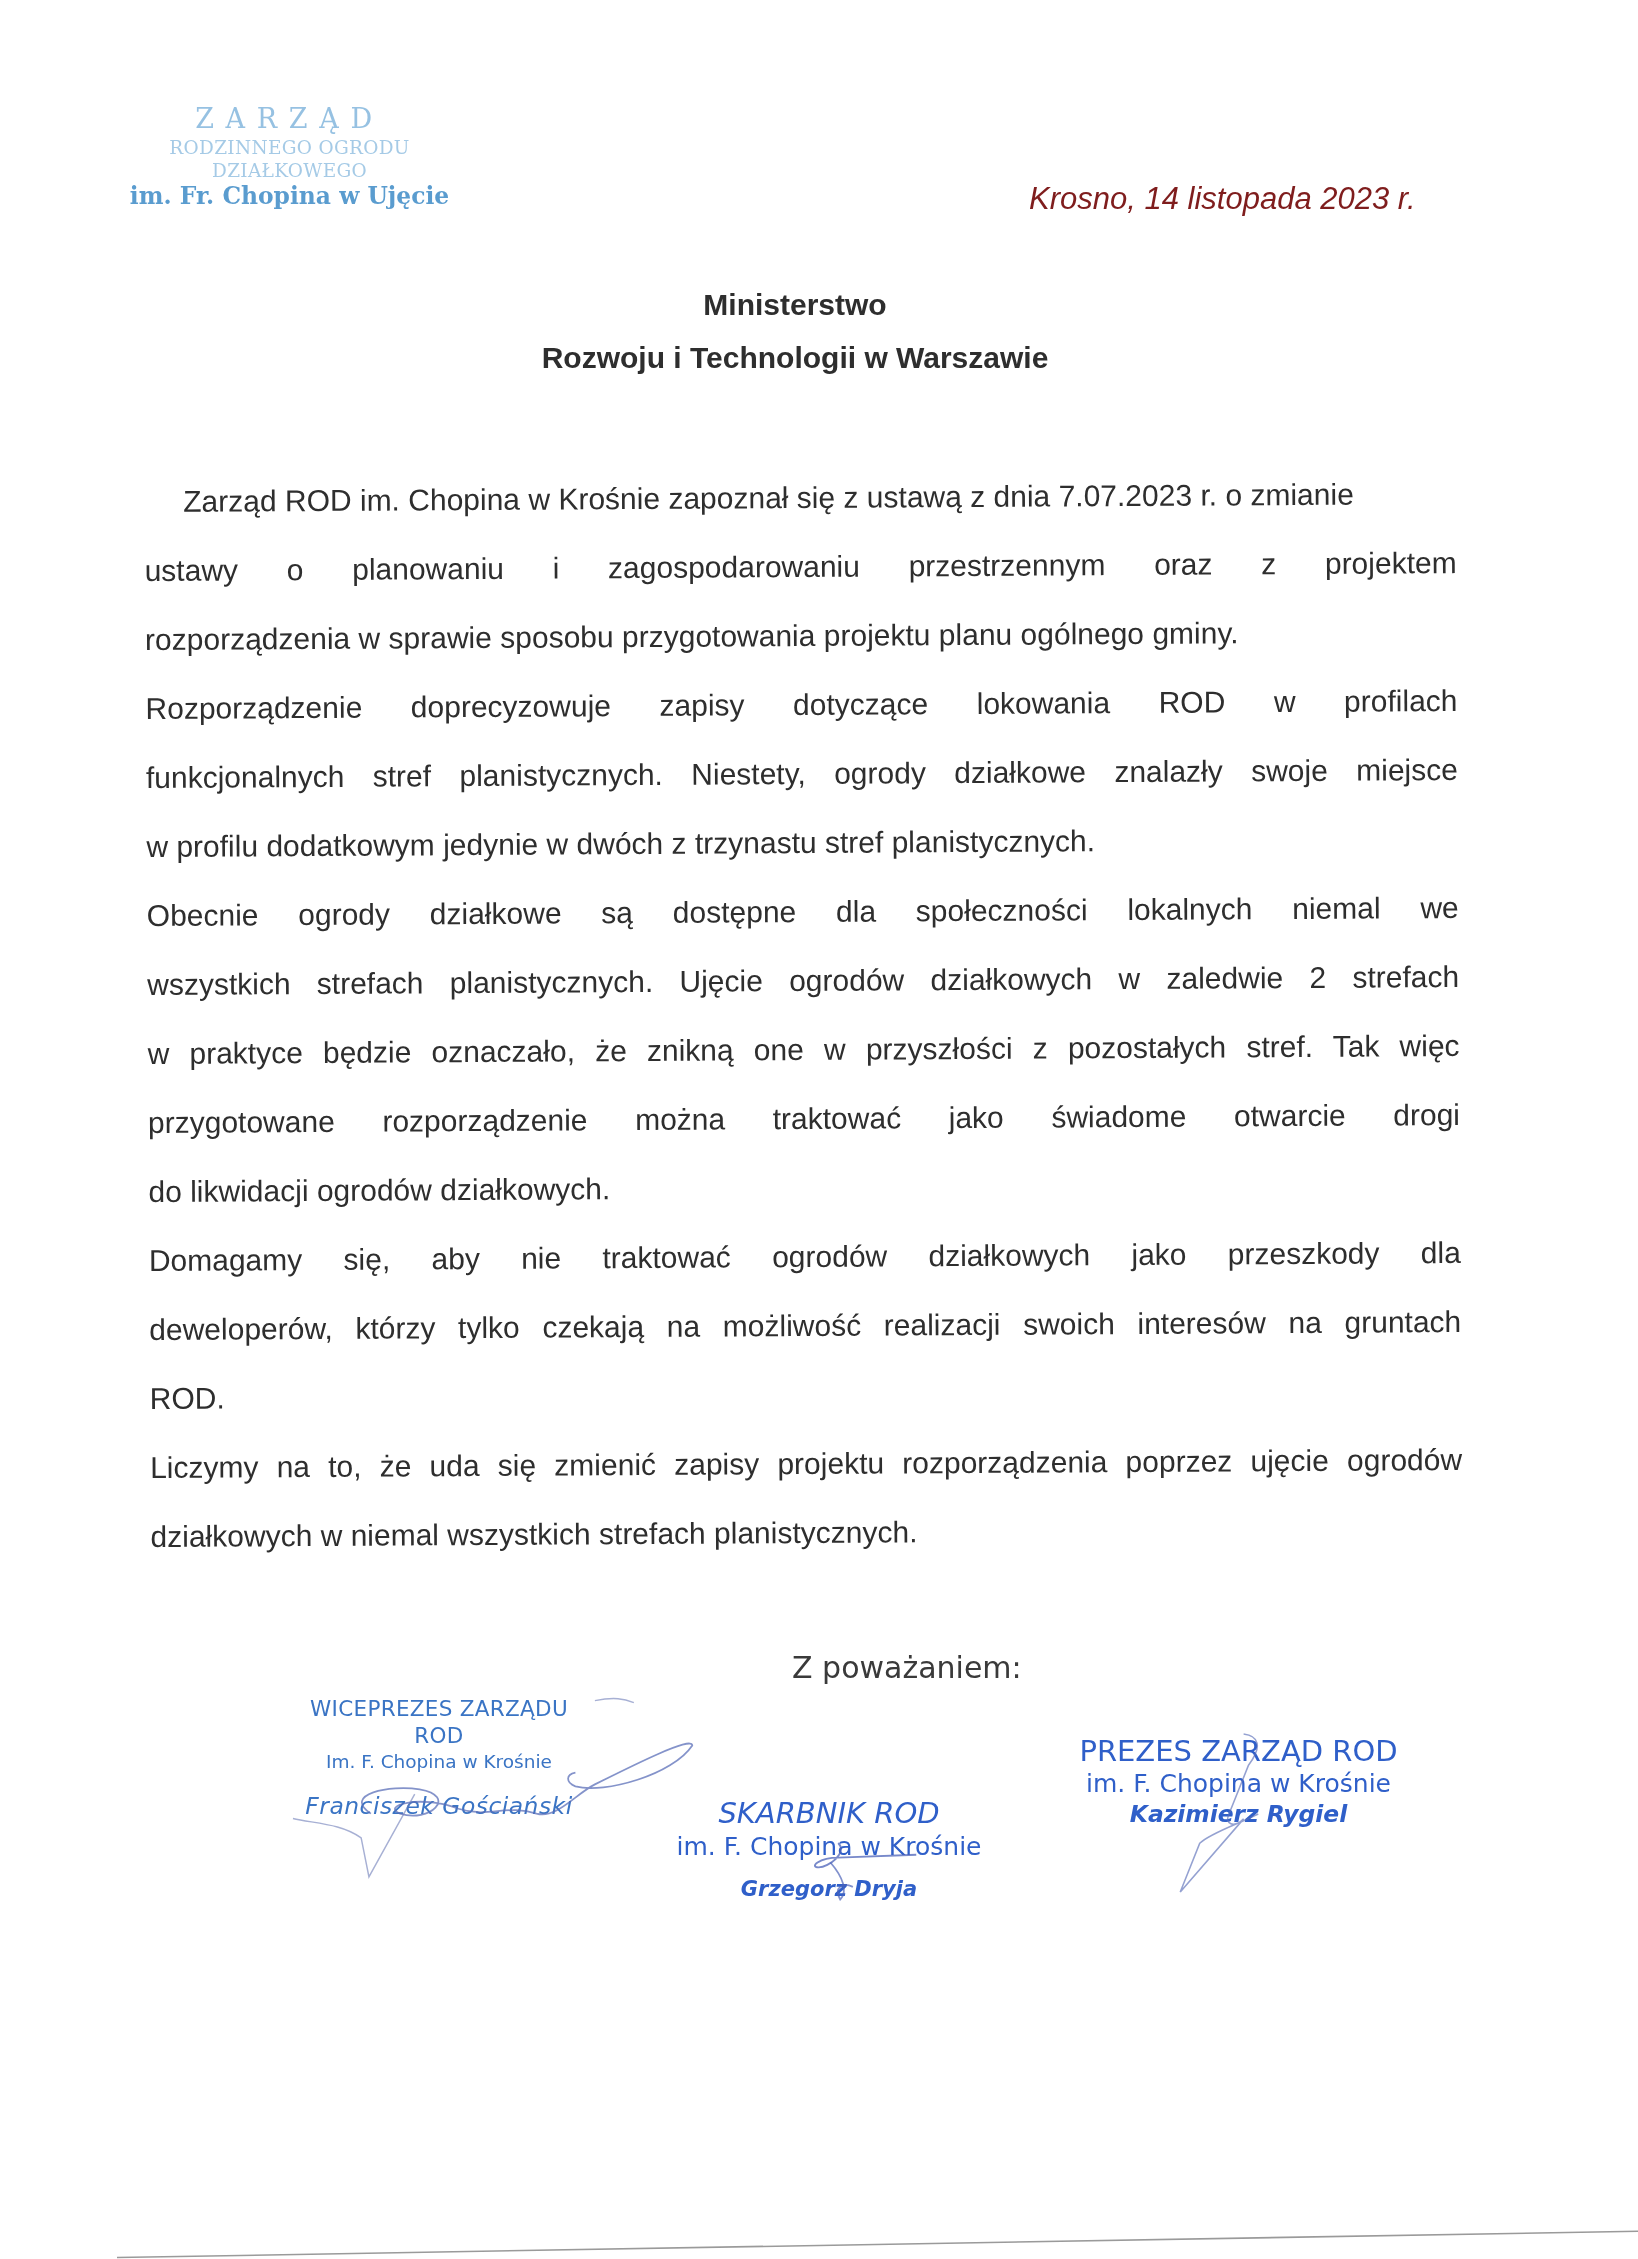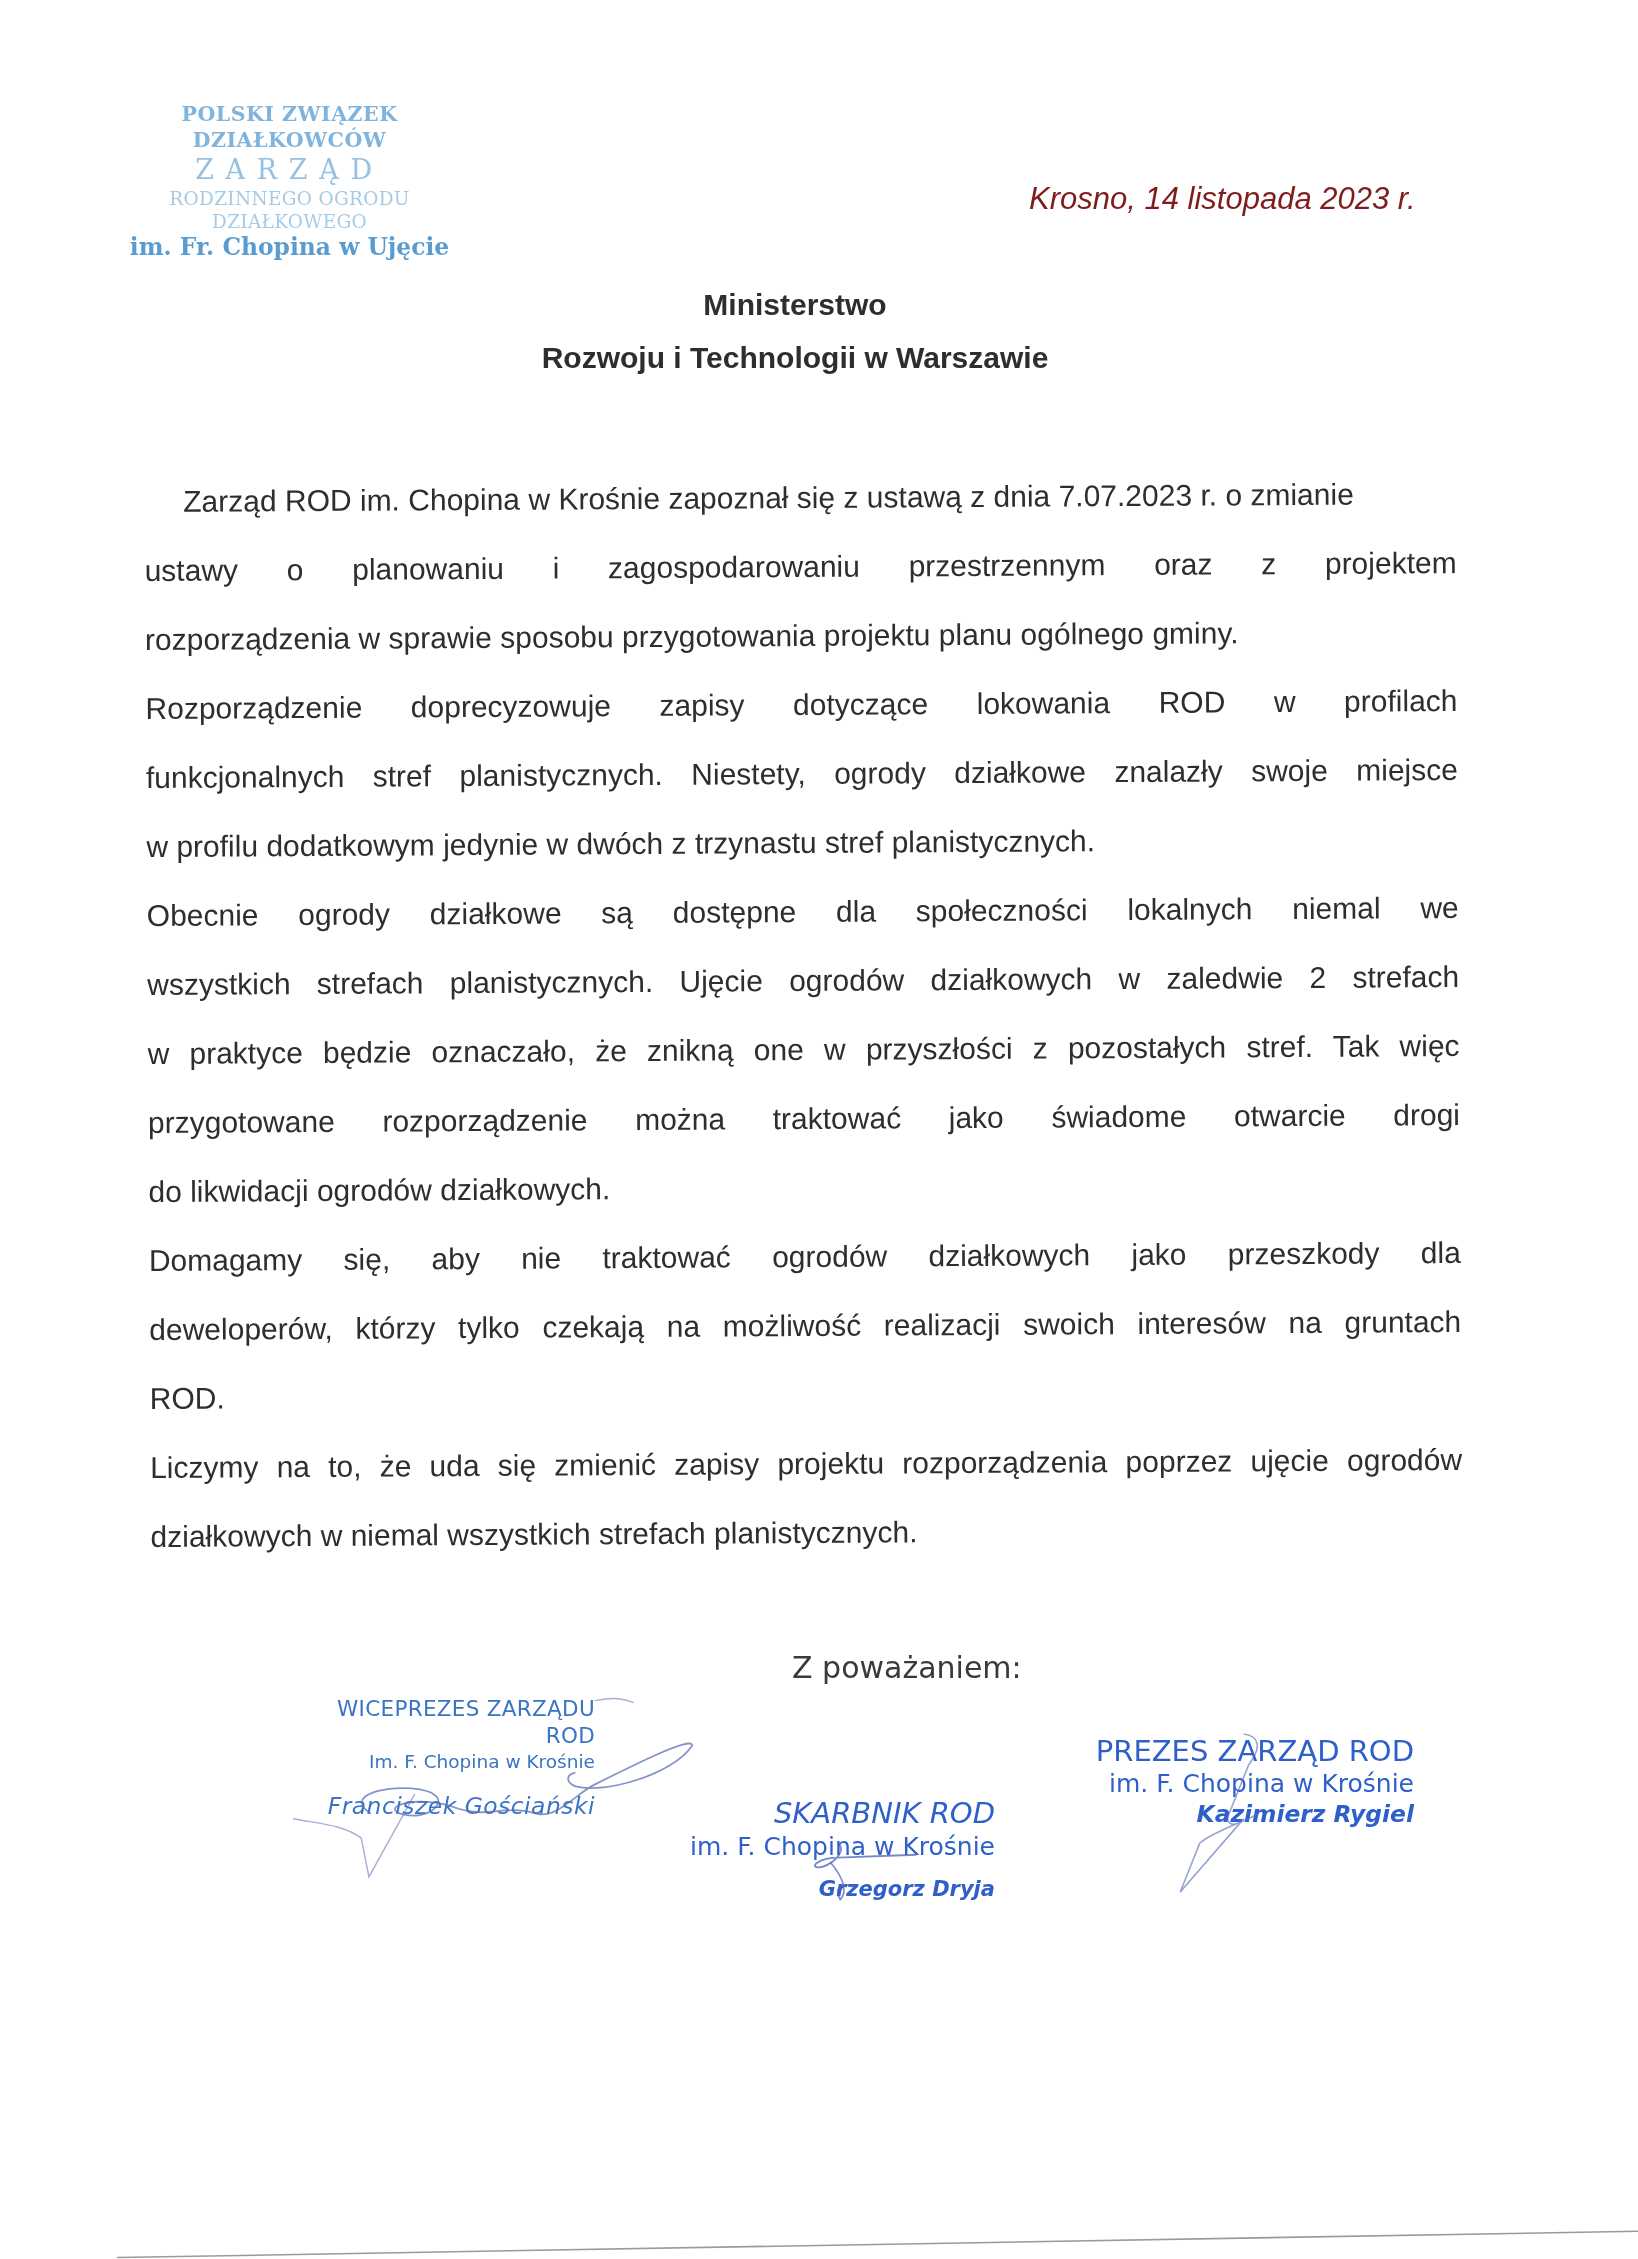--- a/index.html
+++ b/index.html
@@ -19,21 +19,21 @@
   .addressee.a1 { top: 279px; }
   .addressee.a2 { top: 332px; }
 
   .body-text { position: absolute; left: 144px; top: 468px; width: 1312px; transform: rotate(-0.35deg); transform-origin: left top; font-family: "Liberation Sans", sans-serif; font-size: 30px; color: #2e2e2e; }
   .line { height: 69px; line-height: 68px; white-space: nowrap; }
   .line.justify { text-align: justify; text-align-last: justify; }
   .line.indent { padding-left: 39px; }
 
   .closing { position: absolute; left: 792px; top: 1650px; font-size: 30px; color: #3a3a3a; font-family: "DejaVu Sans", sans-serif; }
 
-  .sig { position: absolute; color: #2f5fc9; font-family: "DejaVu Sans", sans-serif; text-align: right; }
+  .sig { position: absolute; color: #2f5fc9; font-family: "DejaVu Sans", sans-serif; text-align: center; }
   .sig .title { font-size: 24.4px; line-height: 27px; }
   .sig .sub { font-size: 21.5px; line-height: 25px; }
   .sig .name { font-style: italic; font-size: 23.4px; line-height: 29px; margin-top: 17.6px; }
 
   .sig.vice { left: 283px; top: 1695px; width: 312px; color: #3a74c4; }
   .sig.vice .title { font-size: 21.5px; letter-spacing: 0.3px; }
   .sig.vice .sub { font-size: 18.5px; }
   .sig.vice .name { font-size: 23.4px; margin-top: 18px; letter-spacing: 0.5px; }
 
   .sig.treasurer { left: 663px; top: 1796px; width: 332px; }
@@ -48,21 +48,20 @@
 
   .scribble { position: absolute; pointer-events: none; }
   .scan-edge { position: absolute; left: 0; top: 0; width: 1638px; height: 2260px; pointer-events: none; }
 </style>
 </head>
 <body>
 
 <div class="page">
 
   <div class="stamp">
-    <div class="l1">POLSKI ZWIĄZEK DZIAŁKOWCÓW</div>
     <div class="l2">ZARZĄD</div>
     <div class="l3">RODZINNEGO OGRODU DZIAŁKOWEGO</div>
     <div class="l4">im. Fr. Chopina w Ujęcie</div>
   </div>
 
   <div class="date">Krosno, 14 listopada 2023 r.</div>
 
   <div class="addressee a1">Ministerstwo</div>
   <div class="addressee a2">Rozwoju i Technologii w Warszawie</div>
 

